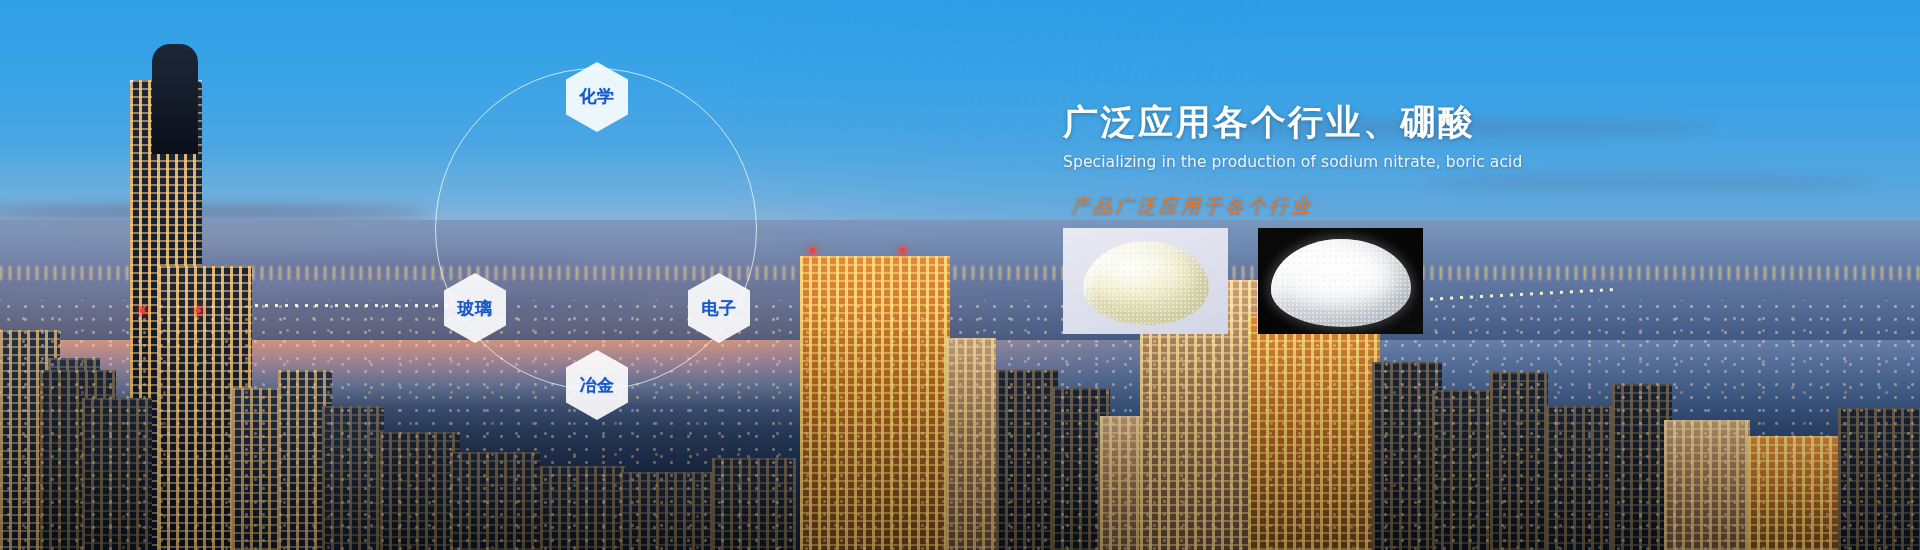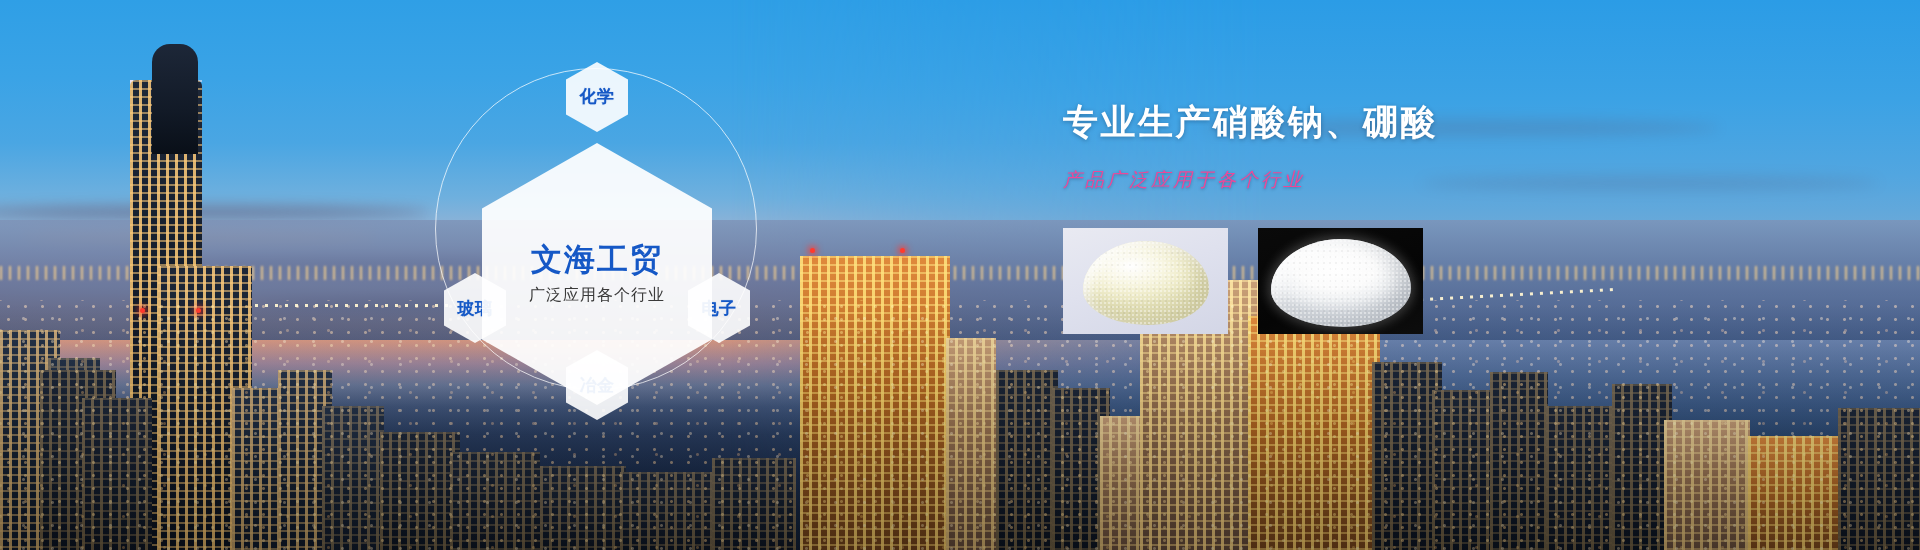--- a/index.html
+++ b/index.html
@@ -214,26 +214,27 @@
   }
   .subhead {
     margin-top:8px;
     color:#eef4fb;
     font-size:15.5px;
     letter-spacing:.1px;
     text-shadow:0 1px 3px rgba(10,30,60,.3);
   }
   .tagline {
     margin-top:22px;
-    color:#ec4899;
+    color:#f97316;
     font-size:19px;
     font-style:italic;
     letter-spacing:3px;
     font-family:"DejaVu Serif","Liberation Serif",serif;
     text-shadow:0 1px 3px rgba(10,30,60,.35);
+    margin-left:8px;
   }
 
   
   .shots { position:absolute; left:1063px; top:228px; display:flex; gap:30px; }
   .shot {
     position:relative;
     width:165px; height:106px;
     overflow:hidden;
   }
   .shot.a { background:linear-gradient(160deg,#e9eaf2 0%,#dfe1ee 45%,#d3d6e6 100%); }
@@ -411,28 +412,25 @@
     <div class="hex small n-br">
       <span class="lbl">电子</span>
     </div>
     <div class="hex small n-bottom">
       <span class="lbl">冶金</span>
     </div>
     <div class="hex small n-bl">
       <span class="lbl">玻璃</span>
     </div>
 
-    <div class="hex center">
-      <span class="title">文海工贸</span>
-      <span class="sub">广泛应用各个行业</span>
-    </div>
   </div>
 
   <div class="copy">
-    <div class="headline">专业生产硝酸钠、硼酸</div>
+    <div class="headline">广泛应用各个行业、硼酸</div>
+    <div class="subhead">Specializing in the production of sodium nitrate, boric acid</div>
     <div class="tagline">产品广泛应用于各个行业</div>
   </div>
 
   <div class="shots">
     <div class="shot a">
       <div class="pile cream">
         <div class="grain"></div>
       </div>
     </div>
     <div class="shot b">

